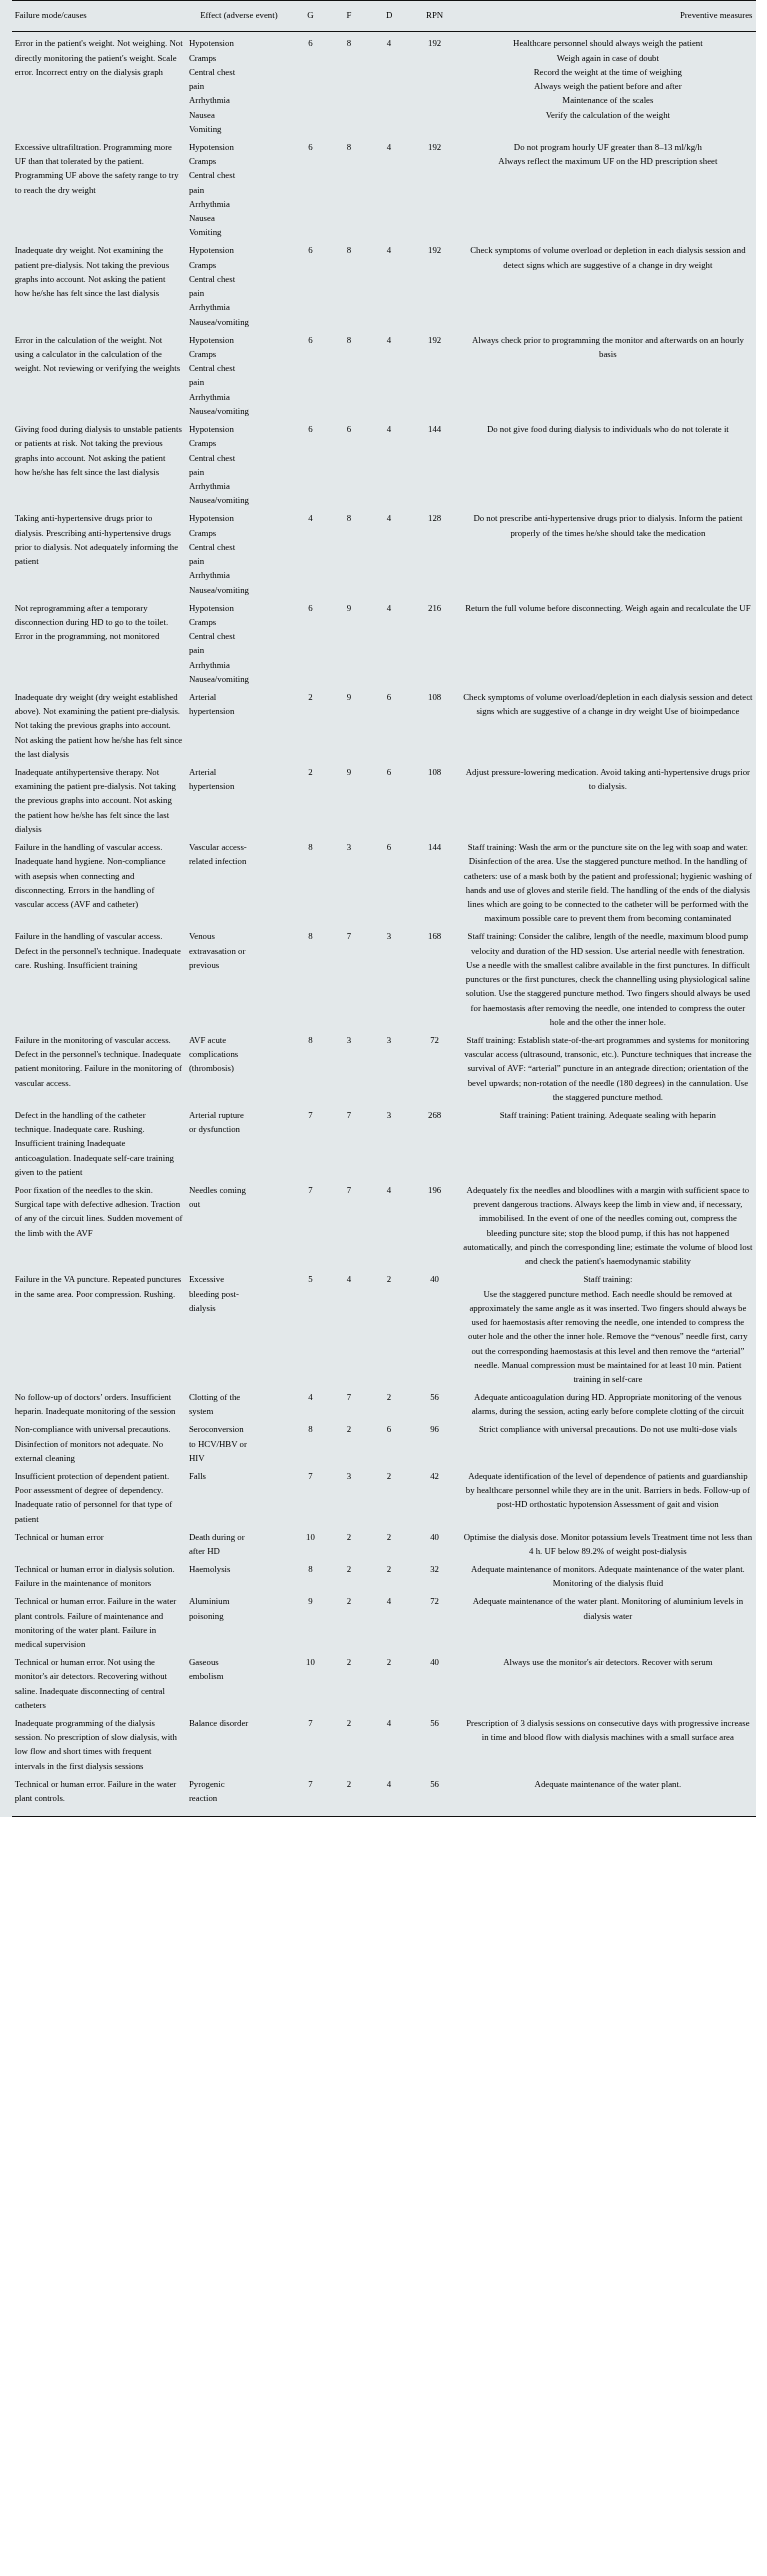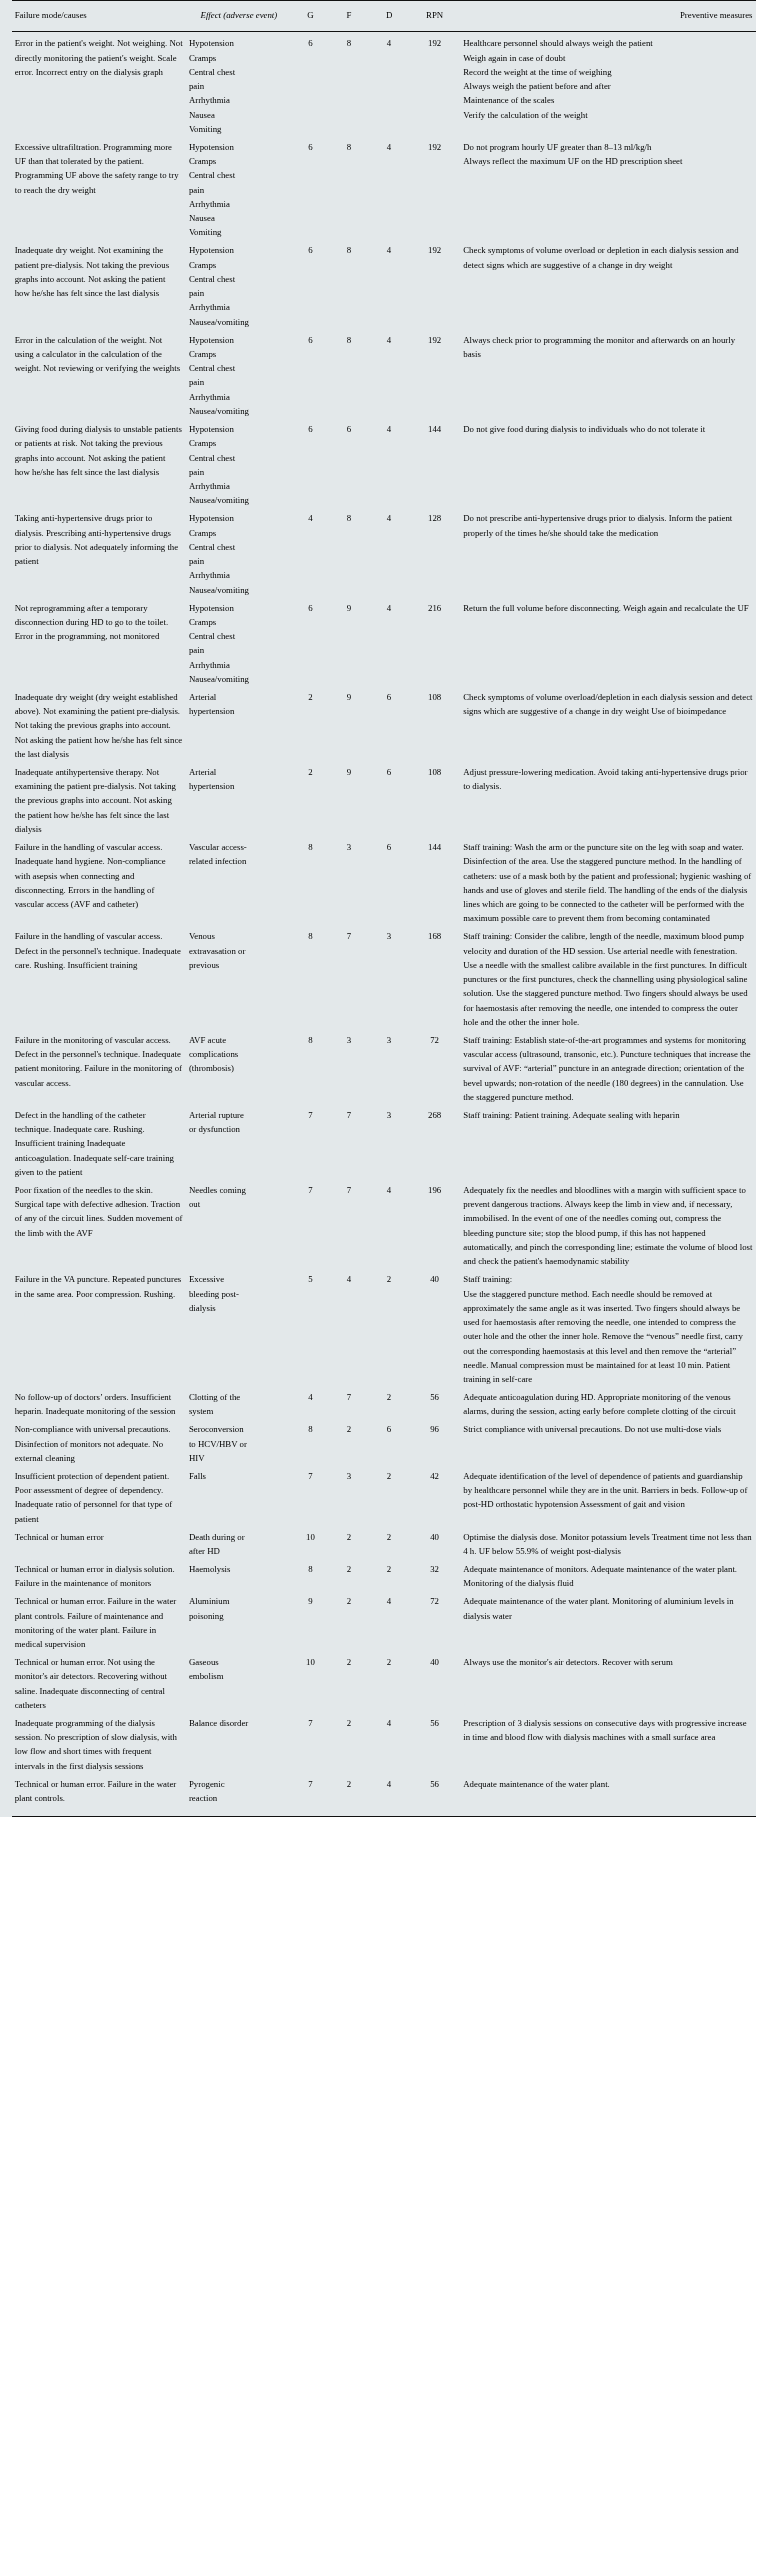--- a/index.html
+++ b/index.html
@@ -52,28 +52,28 @@
   
   col.c-mode    { width: 174px; }
   col.c-effect  { width: 106px; }
   col.c-g       { width: 37px;  }
   col.c-f       { width: 40px;  }
   col.c-d       { width: 40px;  }
   col.c-rpn     { width: 51px;  }
   col.c-prev    { width: 295px; }
 
   .th-mode   { text-align: left; }
-  .th-effect { text-align: center; font-style: italic; }
+  .th-effect { text-align: center; }
   .th-num    { text-align: center; }
   .th-prev   { text-align: right; }
 
   .cell-mode   { text-align: left; }
   .cell-effect { text-align: left; }
   .cell-num    { text-align: center; }
-  .cell-prev   { text-align: left; margin-top: 16px; }
+  .cell-prev   { text-align: center; margin-top: 16px; }
 
   .effect-line { display: block; }
   .prev-line   { display: block; }
 </style>
 </head>
 <body>
 
 <div id="fmea-table-wrap">
   <table class="fmea">
     <colgroup>
@@ -393,21 +393,21 @@
           <td class="cell-mode">Technical or human error</td>
           <td class="cell-effect">
             <span class="effect-line">Death during or</span>
             <span class="effect-line">after HD</span>
           </td>
           <td class="cell-num">10</td>
           <td class="cell-num">2</td>
           <td class="cell-num">2</td>
           <td class="cell-num">40</td>
           <td class="cell-prev">
-            <span class="prev-line">Optimise the dialysis dose. Monitor potassium levels Treatment time not less than 4    h. UF below 55.9% of weight post-dialysis</span>
+            <span class="prev-line">Optimise the dialysis dose. Monitor potassium levels Treatment time not less than 4    h. UF below 89.2% of weight post-dialysis</span>
           </td>
         </tr>
         <tr>
           <td class="cell-mode">Technical or human error in dialysis solution. Failure in the maintenance of monitors</td>
           <td class="cell-effect">
             <span class="effect-line">Haemolysis</span>
           </td>
           <td class="cell-num">8</td>
           <td class="cell-num">2</td>
           <td class="cell-num">2</td>

